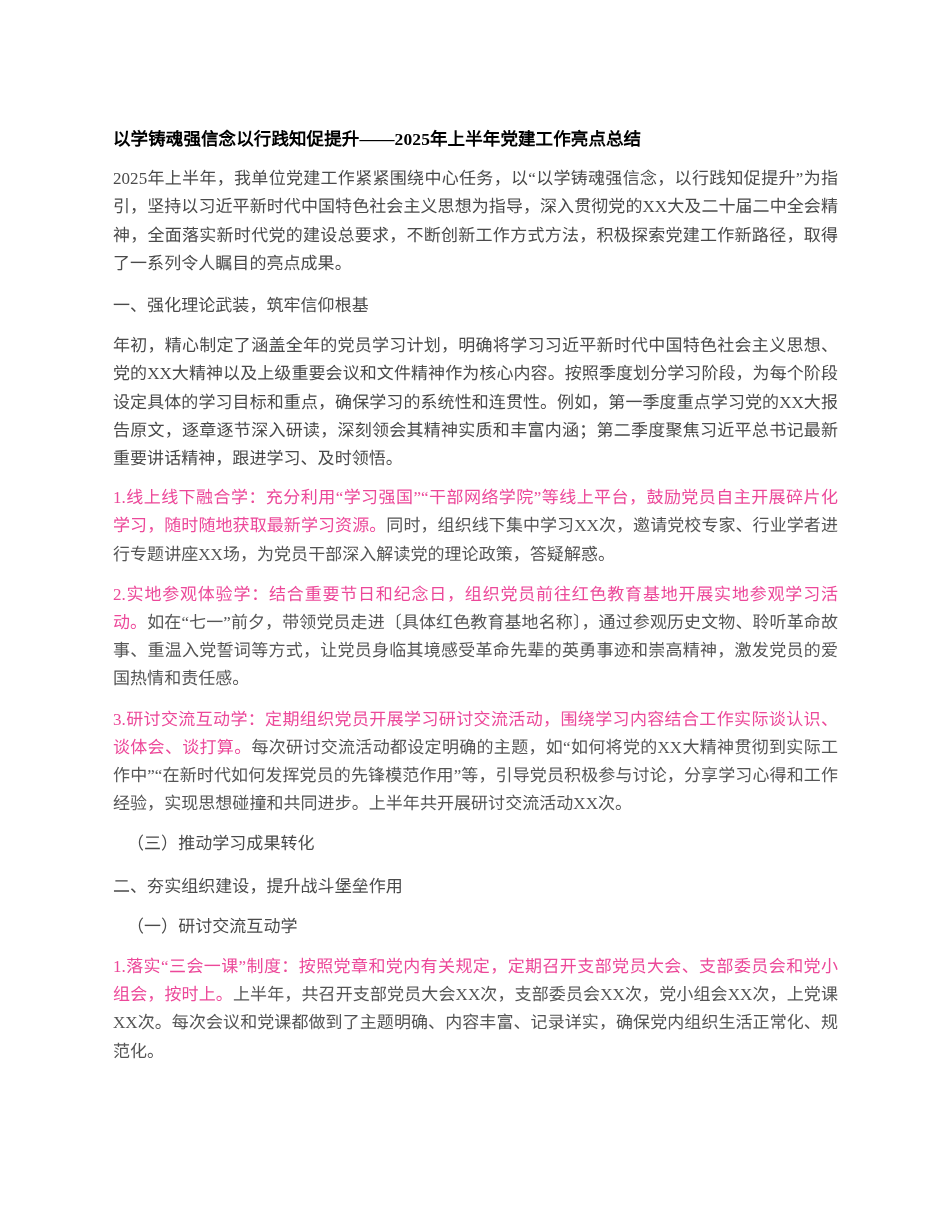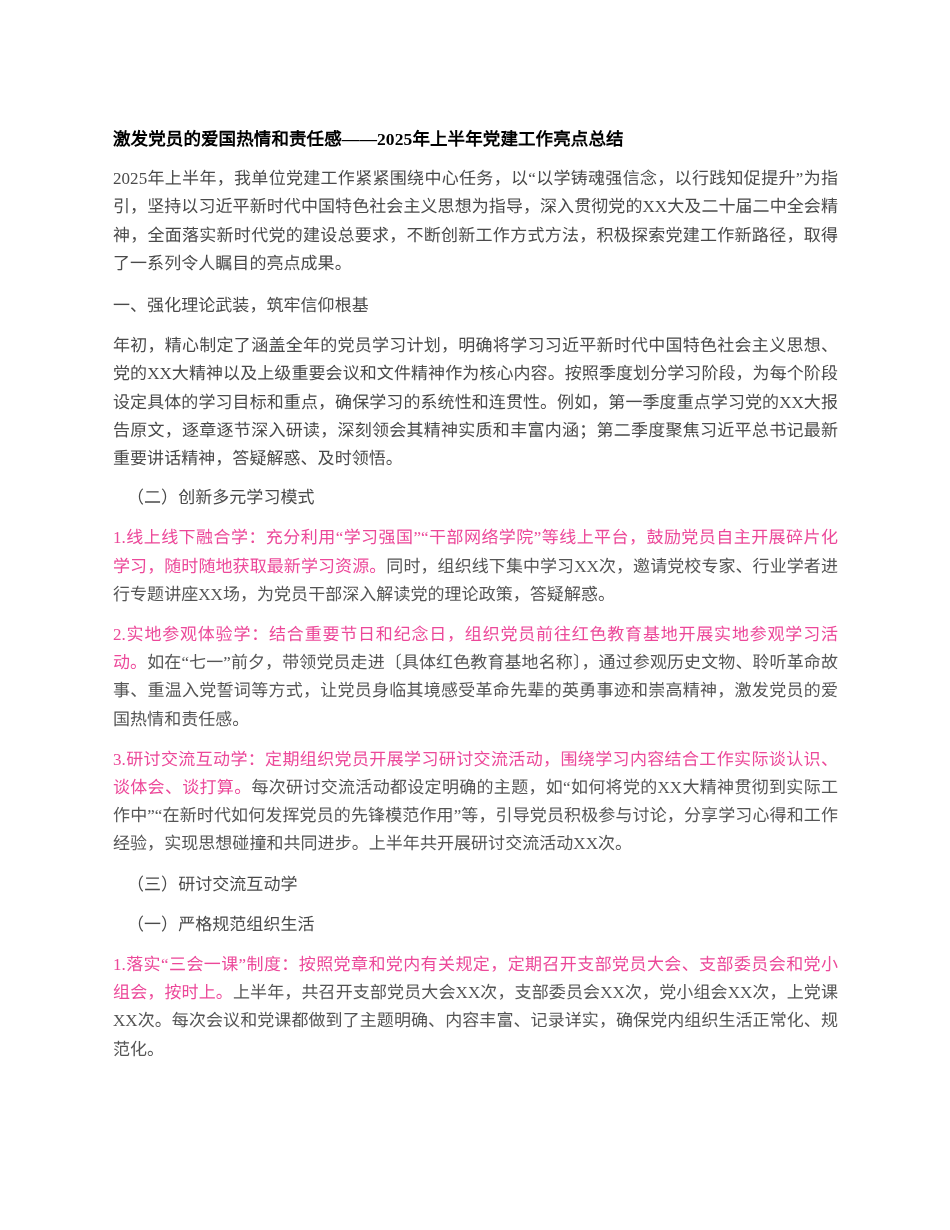--- a/index.html
+++ b/index.html
@@ -63,46 +63,46 @@
   }
   .last-para {
     margin-bottom: 0;
   }
 </style>
 </head>
 <body>
 
 <div class="page">
 
-  <h1 class="doc-title">激发党员的爱国热情和责任感——2025年上半年党建工作亮点总结</h1>
+  <h1 class="doc-title">以学铸魂强信念以行践知促提升——2025年上半年党建工作亮点总结</h1>
 
   <p class="para">2025年上半年，我单位党建工作紧紧围绕中心任务，以“以学铸魂强信念，以行践知促提升”为指引，坚持以习近平新时代中国特色社会主义思想为指导，深入贯彻党的XX大及二十届二中全会精神，全面落实新时代党的建设总要求，不断创新工作方式方法，积极探索党建工作新路径，取得了一系列令人瞩目的亮点成果。</p>
 
   <p class="para heading">一、强化理论武装，筑牢信仰根基</p>
 
 
-  <p class="para">年初，精心制定了涵盖全年的党员学习计划，明确将学习习近平新时代中国特色社会主义思想、党的XX大精神以及上级重要会议和文件精神作为核心内容。按照季度划分学习阶段，为每个阶段设定具体的学习目标和重点，确保学习的系统性和连贯性。例如，第一季度重点学习党的XX大报告原文，逐章逐节深入研读，深刻领会其精神实质和丰富内涵；第二季度聚焦习近平总书记最新重要讲话精神，答疑解惑、及时领悟。</p>
+  <p class="para">年初，精心制定了涵盖全年的党员学习计划，明确将学习习近平新时代中国特色社会主义思想、党的XX大精神以及上级重要会议和文件精神作为核心内容。按照季度划分学习阶段，为每个阶段设定具体的学习目标和重点，确保学习的系统性和连贯性。例如，第一季度重点学习党的XX大报告原文，逐章逐节深入研读，深刻领会其精神实质和丰富内涵；第二季度聚焦习近平总书记最新重要讲话精神，跟进学习、及时领悟。</p>
 
-  <p class="para sub-heading">（二）创新多元学习模式</p>
 
   <p class="para item">
     <span class="lead">1.线上线下融合学：充分利用“学习强国”“干部网络学院”等线上平台，鼓励党员自主开展碎片化学习，随时随地获取最新学习资源。</span><span class="rest">同时，组织线下集中学习XX次，邀请党校专家、行业学者进行专题讲座XX场，为党员干部深入解读党的理论政策，答疑解惑。</span>
   </p>
 
   <p class="para item">
     <span class="lead">2.实地参观体验学：结合重要节日和纪念日，组织党员前往红色教育基地开展实地参观学习活动。</span><span class="rest">如在“七一”前夕，带领党员走进〔具体红色教育基地名称〕，通过参观历史文物、聆听革命故事、重温入党誓词等方式，让党员身临其境感受革命先辈的英勇事迹和崇高精神，激发党员的爱国热情和责任感。</span>
   </p>
 
   <p class="para item">
     <span class="lead">3.研讨交流互动学：定期组织党员开展学习研讨交流活动，围绕学习内容结合工作实际谈认识、谈体会、谈打算。</span><span class="rest">每次研讨交流活动都设定明确的主题，如“如何将党的XX大精神贯彻到实际工作中”“在新时代如何发挥党员的先锋模范作用”等，引导党员积极参与讨论，分享学习心得和工作经验，实现思想碰撞和共同进步。上半年共开展研讨交流活动XX次。</span>
   </p>
 
-  <p class="para sub-heading">（三）研讨交流互动学</p>
+  <p class="para sub-heading">（三）推动学习成果转化</p>
 
 
+  <p class="para heading">二、夯实组织建设，提升战斗堡垒作用</p>
 
-  <p class="para sub-heading">（一）严格规范组织生活</p>
+  <p class="para sub-heading">（一）研讨交流互动学</p>
 
   <p class="para item last-para">
     <span class="lead">1.落实“三会一课”制度：按照党章和党内有关规定，定期召开支部党员大会、支部委员会和党小组会，按时上。</span><span class="rest">上半年，共召开支部党员大会XX次，支部委员会XX次，党小组会XX次，上党课XX次。每次会议和党课都做到了主题明确、内容丰富、记录详实，确保党内组织生活正常化、规范化。</span>
   </p>
 
 </div>
 
 </body></html>

